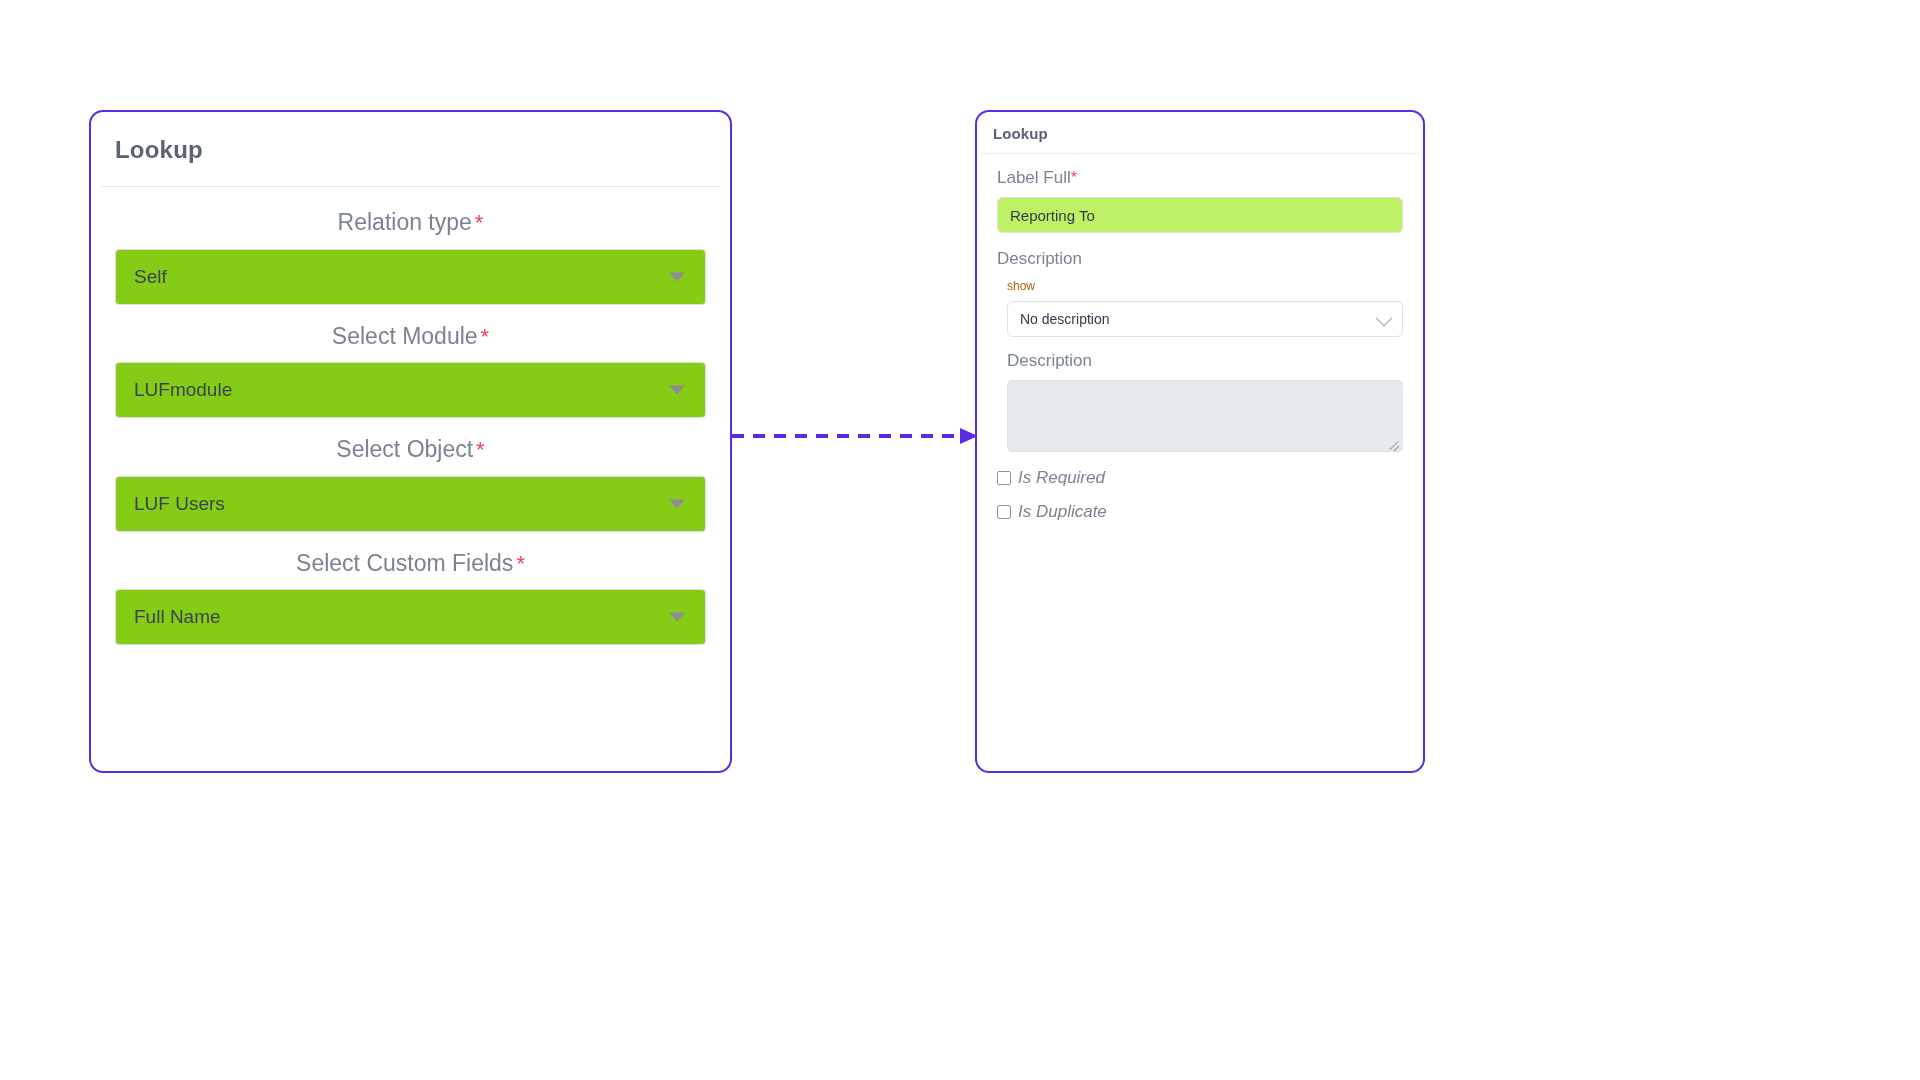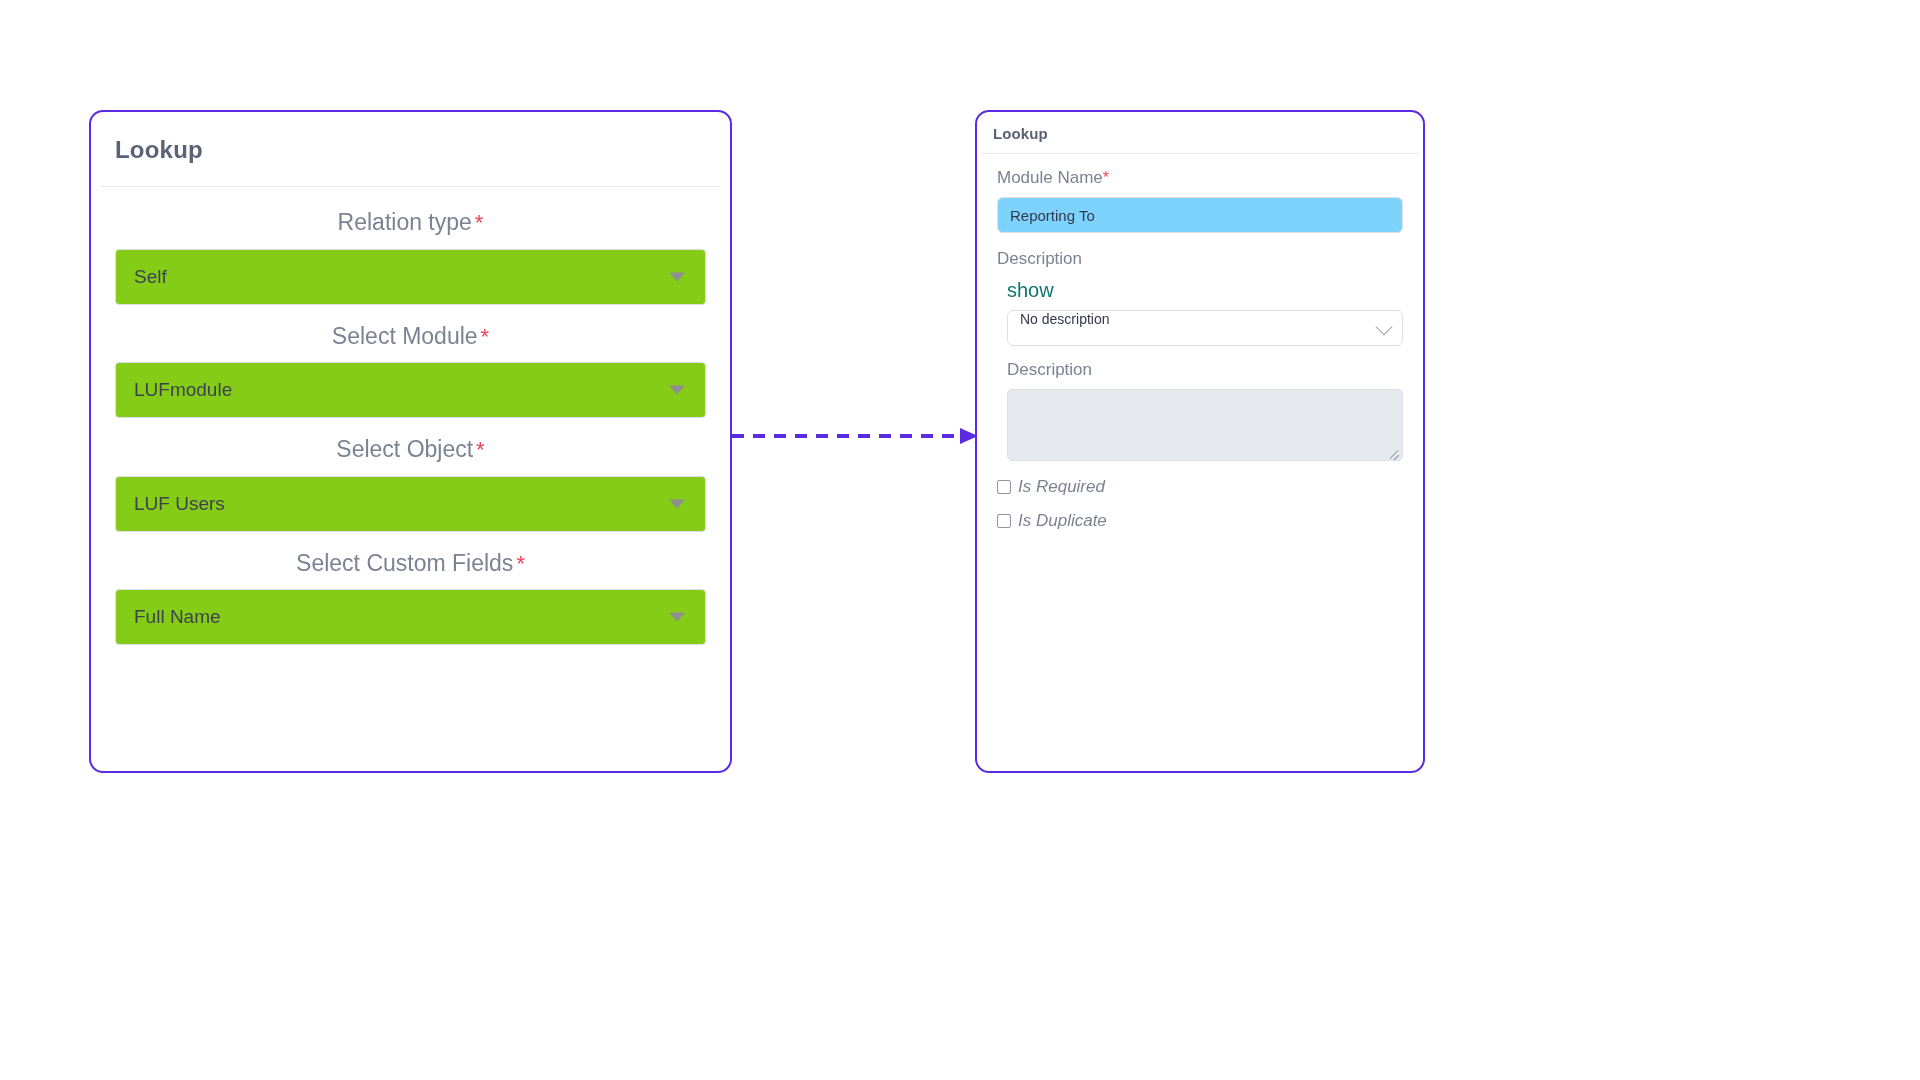--- a/index.html
+++ b/index.html
@@ -135,46 +135,46 @@
     margin-bottom: 9px;
     line-height: 1.2;
   }
 
   .rlabel .req { font-size: 16px; margin-left: 0px; }
 
   .rinput {
     height: 36px;
     border: 1px solid #dcdfe4;
     border-radius: 6px;
-    background: #7dd3fc;
+    background: #bef264;
     display: flex;
     align-items: center;
     padding: 0 12px;
     box-sizing: border-box;
     font-size: 15px;
     color: #33394a;
   }
 
   .sub-group { padding-left: 10px; }
 
   .sub-label {
-    font-size: 20px;
-    color: #0f766e;
+    font-size: 12px;
+    color: #a16207;
     display: block;
     margin-bottom: 8px;
   }
 
   .rselect {
     position: relative;
     height: 36px;
     border: 1px solid #dcdfe4;
     border-radius: 6px;
     background: #fff;
     display: flex;
-    align-items: flex-start;
+    align-items: center;
     padding: 0 34px 0 12px;
     box-sizing: border-box;
     font-size: 14px;
     color: #33394a;
   }
 
   .chev {
     position: absolute;
     right: 12px;
     top: 50%;
@@ -310,21 +310,21 @@
       <polygon points="228,3 246,11 228,19" fill="#5B2BE1"></polygon>
     </svg>
   </div>
 
   <div id="right-panel" class="panel">
     <div class="panel-title">Lookup</div>
     <div class="panel-divider"></div>
     <div class="panel-body">
 
       <div class="rfield">
-        <span class="rlabel"><span>Module Name</span><span class="req">*</span></span>
+        <span class="rlabel"><span>Label Full</span><span class="req">*</span></span>
         <div class="rinput">
           <span>Reporting To</span>
         </div>
       </div>
 
       <div class="rfield" style="margin-top:16px;">
         <span class="rlabel">Description</span>
         <div class="sub-group">
           <span class="sub-label">show</span>
           <div class="rselect">

